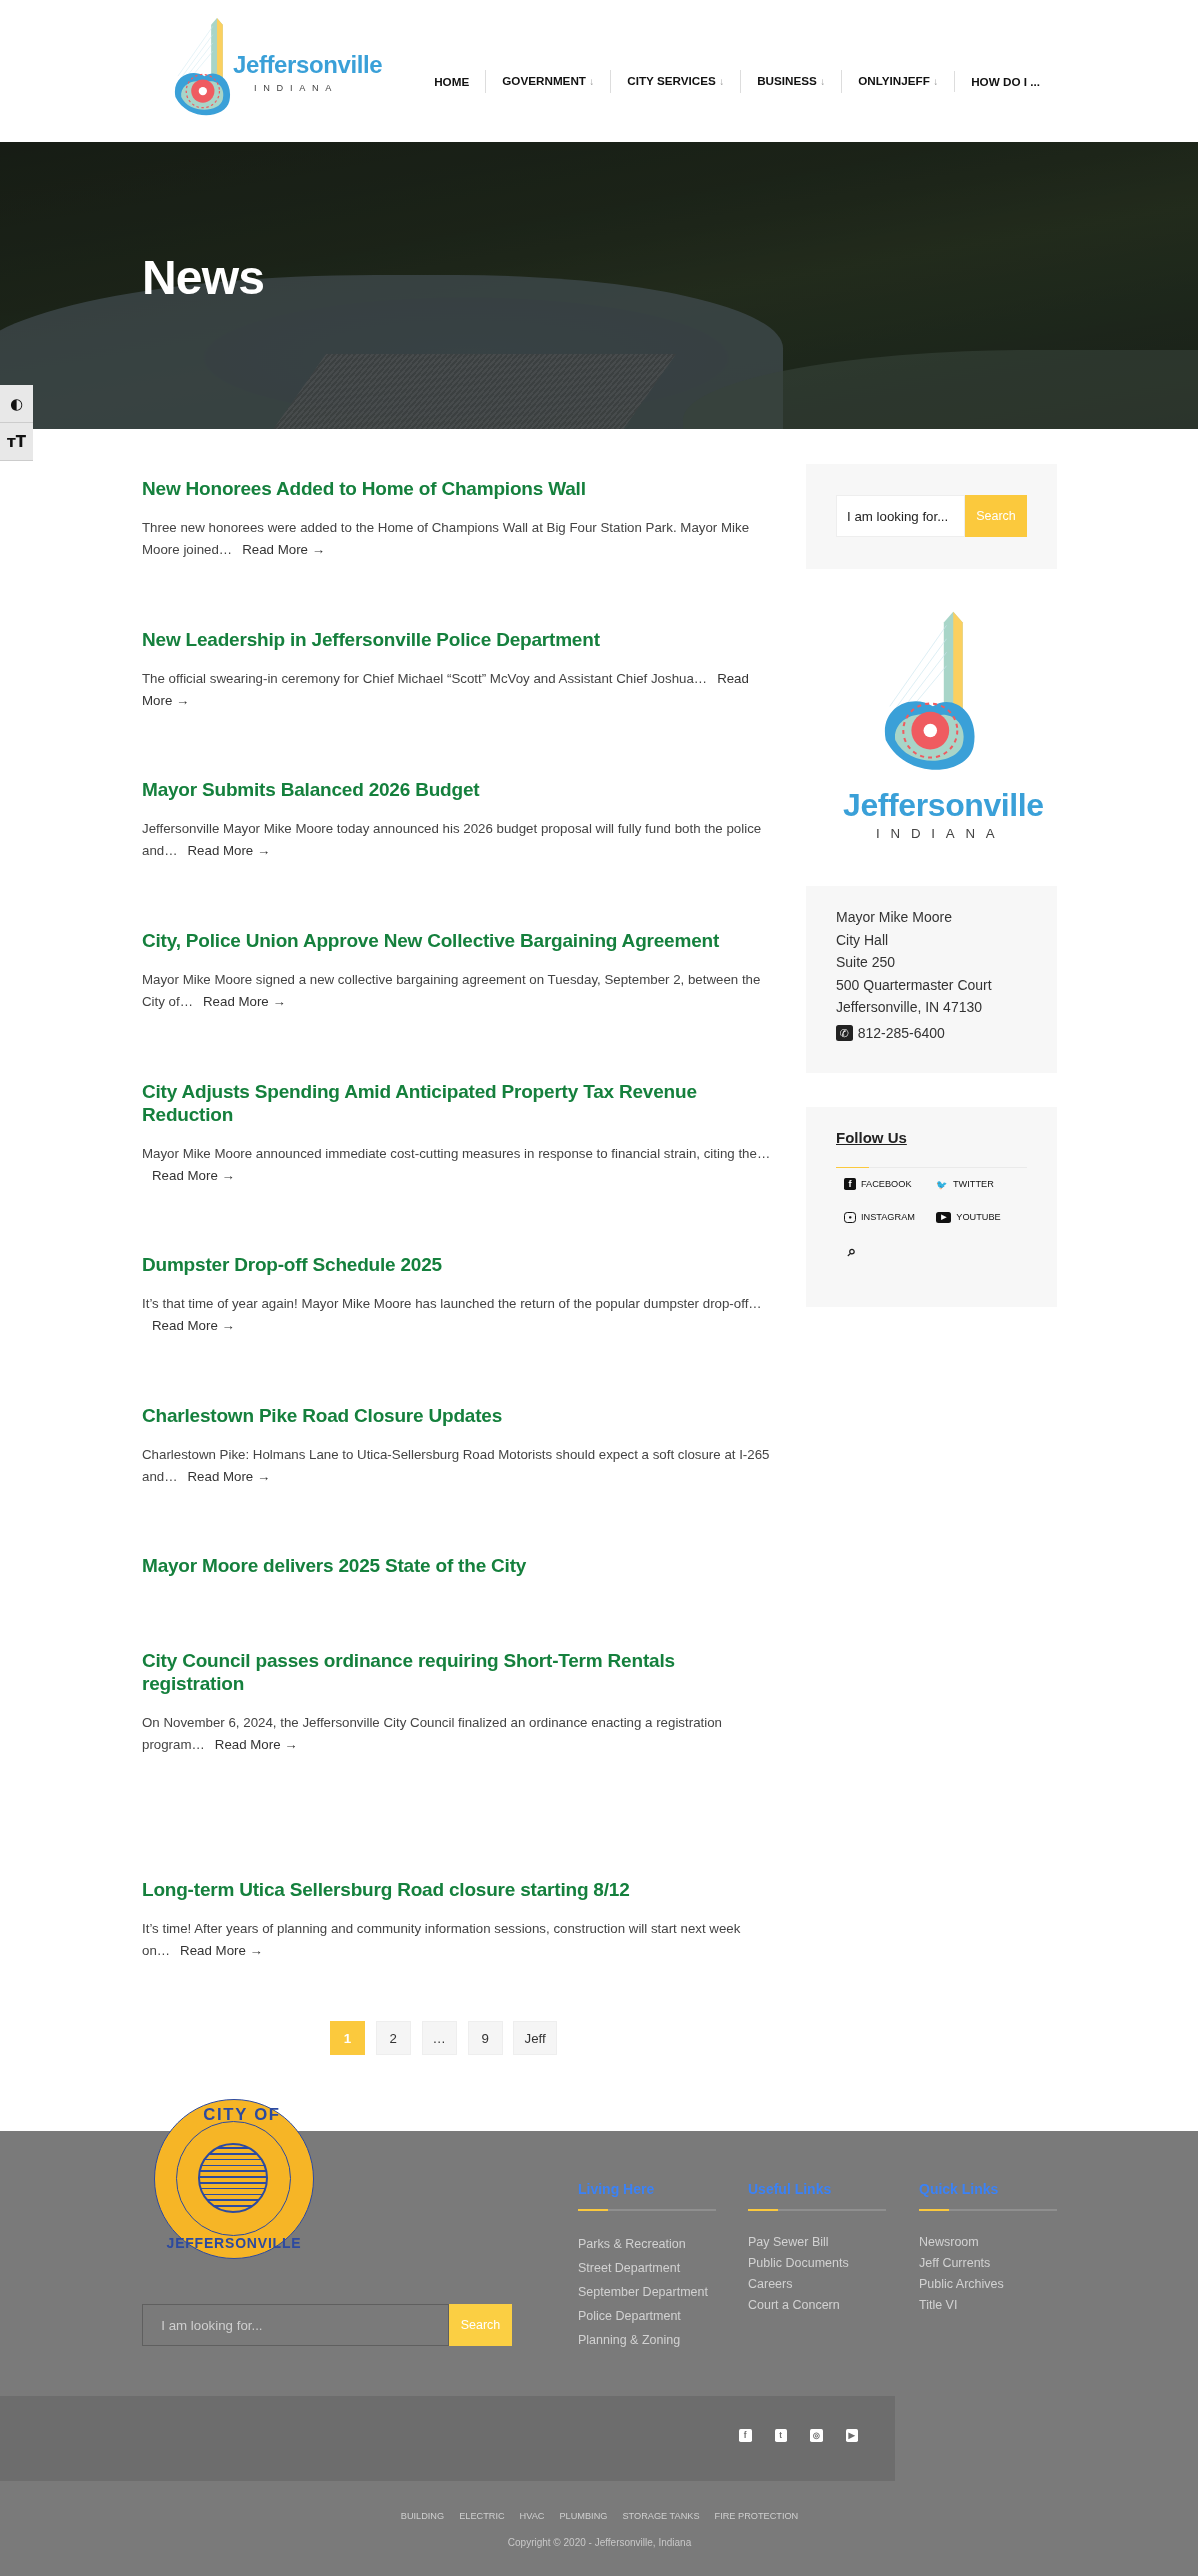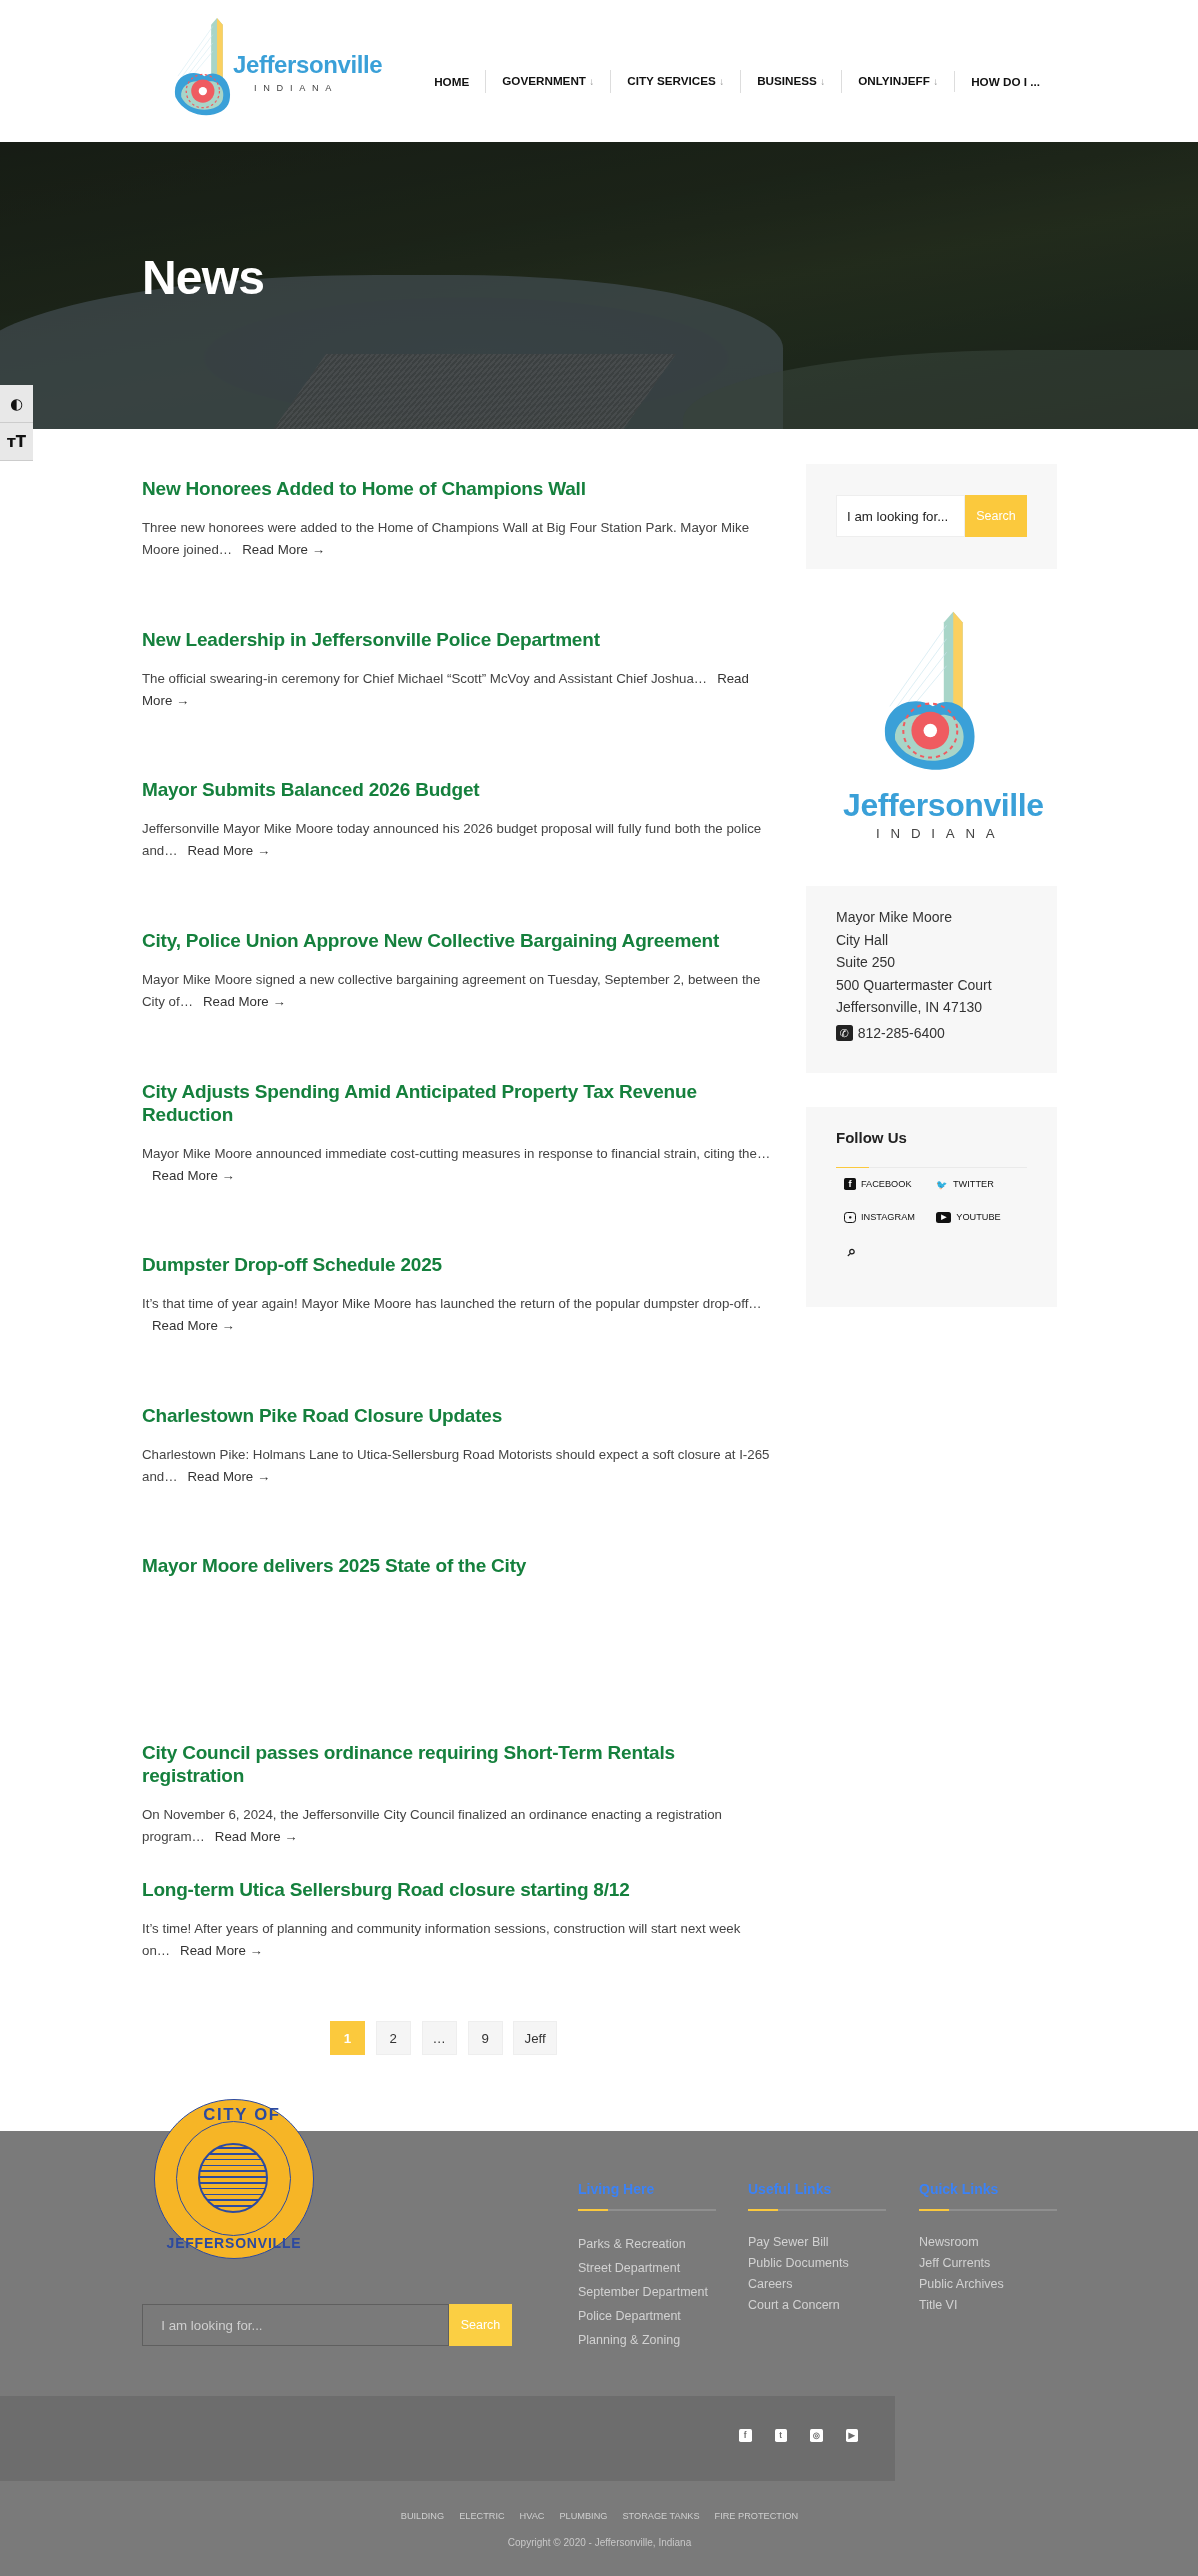--- a/index.html
+++ b/index.html
@@ -53,21 +53,21 @@
   .sb-search .inp { flex: 1; background: #fff; border: 0.8px solid #eee; font: 13.3px "Liberation Sans", sans-serif; color: #222; padding: 0 10px; display: flex; align-items: center; }
   .sb-search .btn { width: 62px; background: #fbc93d; color: #fff; font: 12.5px "Liberation Sans", sans-serif; display: flex; align-items: center; justify-content: center; }
   .sb-logo { position: absolute; left: 806px; top: 608px; width: 251px; height: 241px; background: #fff; }
   .sb-logo .word { position: absolute; left: 37px; top: 179px; font: bold 32px "Liberation Sans", sans-serif; color: #3aa0d8; letter-spacing: -0.4px; }
   .sb-logo .state { position: absolute; left: 70px; top: 218px; font: 13.3px "Liberation Sans", sans-serif; letter-spacing: 10.8px; color: #444; }
   .contact { top: 886px; height: 187px; padding: 20px 30px; }
   .contact div { font: 14px "Liberation Sans", sans-serif; color: #333; line-height: 22.5px; }
   .contact .phone { margin-top: 3.3px; display: flex; align-items: center; gap: 5px; }
   .contact .ph-ic { width: 16.7px; height: 16.7px; background: #222; color: #fff; border-radius: 2.5px; display: inline-flex; align-items: center; justify-content: center; font-size: 10.8px; }
   .follow { top: 1107px; height: 200px; padding: 21.6px 30px; }
-  .follow h3 { font: bold 15px "Liberation Sans", sans-serif; color: #222; }
+  .follow h3 { font: bold 15px "Liberation Sans", sans-serif; color: #222; text-decoration: underline; }
   .follow .rule { margin-top: 21px; height: 1.7px; background: #eaeaea; width: 191px; position: relative; }
   .follow .rule::before { content: ""; position: absolute; left: 0; top: 0; width: 33px; height: 1.7px; background: #fbc93d; }
   .soc-grid { margin-top: 10px; display: grid; grid-template-columns: 92px 92px; row-gap: 21.6px; padding-left: 8.3px; }
   .soc { display: flex; align-items: center; gap: 5px; font: 9.2px "Liberation Sans", sans-serif; color: #111; }
   .soc .ic { width: 11.7px; height: 11.7px; display: inline-flex; align-items: center; justify-content: center; font-size: 9.2px; font-weight: bold; }
   .soc .ic.fb { background: #111; color: #fff; border-radius: 1.7px; }
   .soc .ic.yt { background: #111; color: #fff; border-radius: 2.5px; width: 15px; font-size: 6.7px; }
   .soc .ic.ig { border: 1.7px solid #111; border-radius: 3.3px; font-size: 5.8px; }
   .follow .srch { margin-top: 18.3px; padding-left: 11.7px; font: bold 15px "DejaVu Sans", sans-serif; }
 
@@ -168,21 +168,21 @@
         <h2>Dumpster Drop-off Schedule 2025</h2>
         <p><span>It’s that time of year again! Mayor Mike Moore has launched the return of the popular dumpster drop-off…</span><a class="more">Read More →</a></p>
       </article>
       <article class="post" style="position: absolute; left: 0px; top: 942px; width: 629px;">
         <h2>Charlestown Pike Road Closure Updates</h2>
         <p><span>Charlestown Pike: Holmans Lane to Utica-Sellersburg Road Motorists should expect a soft closure at I-265 and…</span><a class="more">Read More →</a></p>
       </article>
       <article class="post" style="position: absolute; left: 0px; top: 1092px; width: 629px;">
         <h2>Mayor Moore delivers 2025 State of the City</h2>
       </article>
-      <article class="post" style="position: absolute; left: 0px; top: 1279px; width: 629px;">
+      <article class="post" style="position: absolute; left: 0px; top: 1187px; width: 629px;">
         <h2>City Council passes ordinance requiring Short-Term Rentals registration</h2>
         <p><span>On November 6, 2024, the Jeffersonville City Council finalized an ordinance enacting a registration program…</span><a class="more">Read More →</a></p>
       </article>
       <article class="post" style="position: absolute; left: 0px; top: 1416px; width: 629px;">
         <h2>Long-term Utica Sellersburg Road closure starting 8/12</h2>
         <p><span>It’s time! After years of planning and community information sessions, construction will start next week on…</span><a class="more">Read More →</a></p>
       </article>
     </div>
 </main>
 

